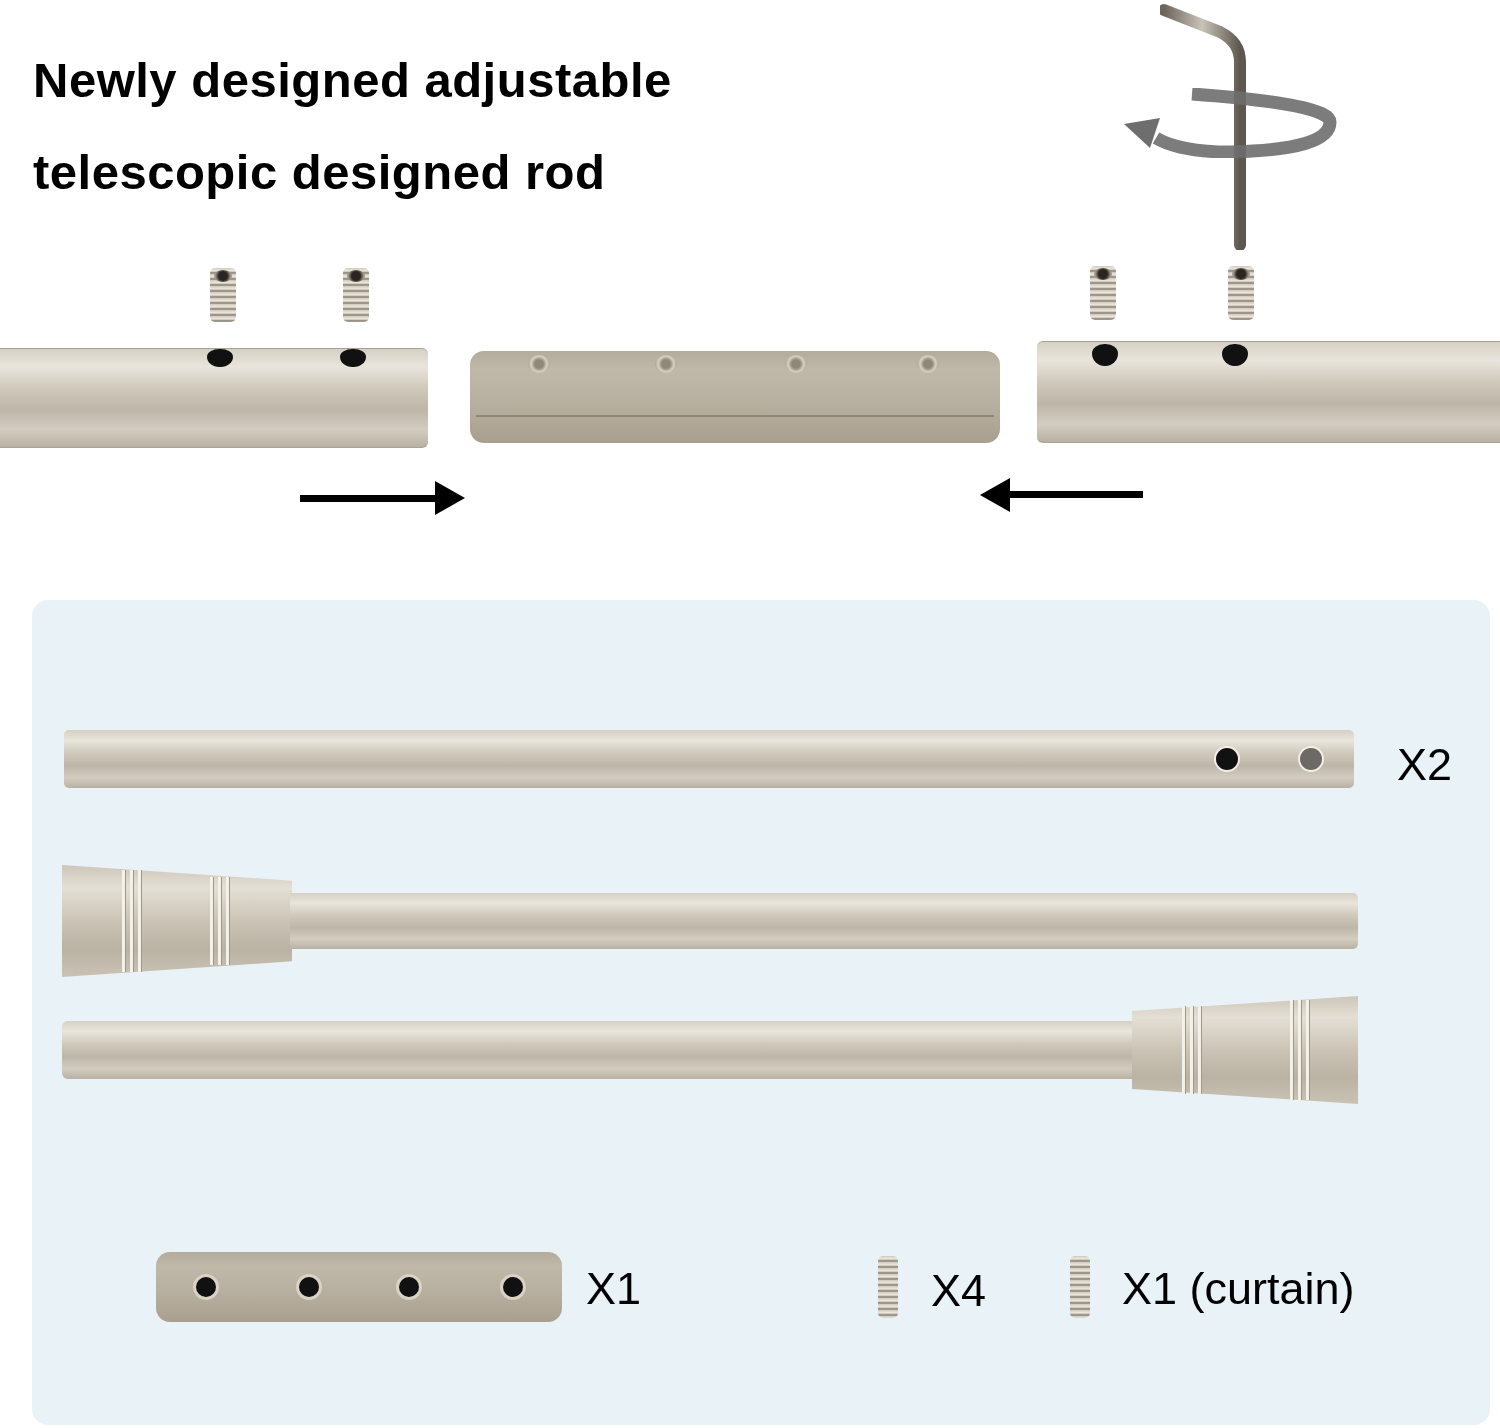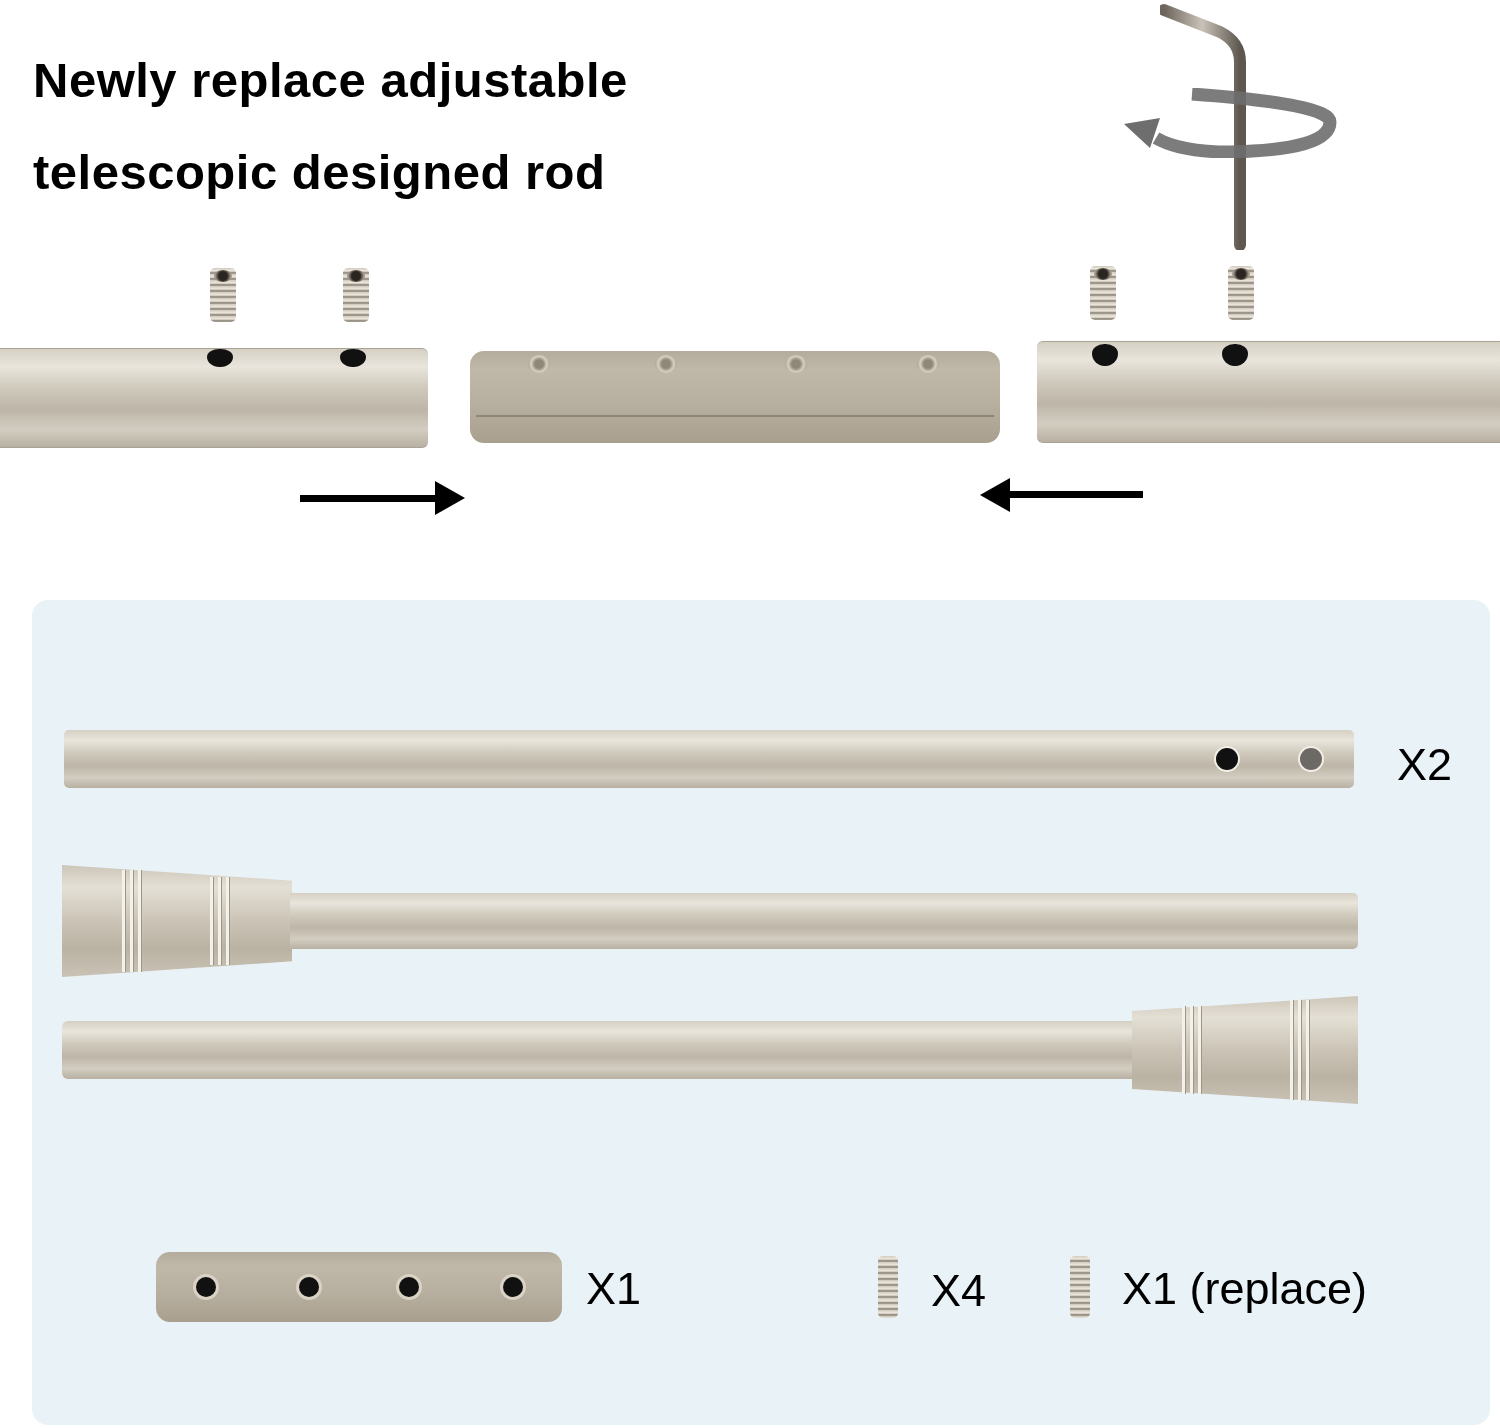--- a/index.html
+++ b/index.html
@@ -44,21 +44,21 @@
   .qty { position:absolute; font-size:45px; color:#000; line-height:1; }
 
   
   .finial { position:absolute; }
   .finial .cone { position:absolute; background:linear-gradient(to bottom, #cdc6b9 0%, #e4dfd5 20%, #cbc4b6 50%, #bab2a3 75%, #cac3b5 100%); }
   .finial .ring { position:absolute; width:3px; background:#f4f1ea; box-shadow:1px 0 0 #9e9788; }
 </style>
 </head>
 <body>
 
-<div class="abs headline h1">Newly replace adjustable</div>
+<div class="abs headline h1">Newly designed adjustable</div>
 <div class="abs headline h2">telescopic designed rod</div>
 
 <svg class="hexkey" viewBox="0 0 100 250">
   <defs>
     <linearGradient id="kg" x1="0" x2="1">
       <stop offset="0" stop-color="#6d655c"></stop>
         <stop offset="0.5" stop-color="#c9c2b8"></stop>
         <stop offset="1" stop-color="#5e574f"></stop>
     </linearGradient>
   </defs>
@@ -137,13 +137,13 @@
   <div class="hole" style="left:143px;top:25px;width:20px;height:20px;box-shadow:0 0 0 3px #d9d2c5"></div>
   <div class="hole" style="left:243px;top:25px;width:20px;height:20px;box-shadow:0 0 0 3px #d9d2c5"></div>
   <div class="hole" style="left:347px;top:25px;width:20px;height:20px;box-shadow:0 0 0 3px #d9d2c5"></div>
 </div>
 <div class="qty" style="left:586px;top:1266px">X1</div>
 
 <div class="screw screw-s" style="left:878px;top:1256px;height:62px"></div>
 <div class="qty" style="left:931px;top:1268px">X4</div>
 
 <div class="screw screw-s" style="left:1070px;top:1256px;height:62px"></div>
-<div class="qty" style="left:1122px;top:1266px">X1 (replace)</div>
+<div class="qty" style="left:1122px;top:1266px">X1 (curtain)</div>
 
 </body></html>

